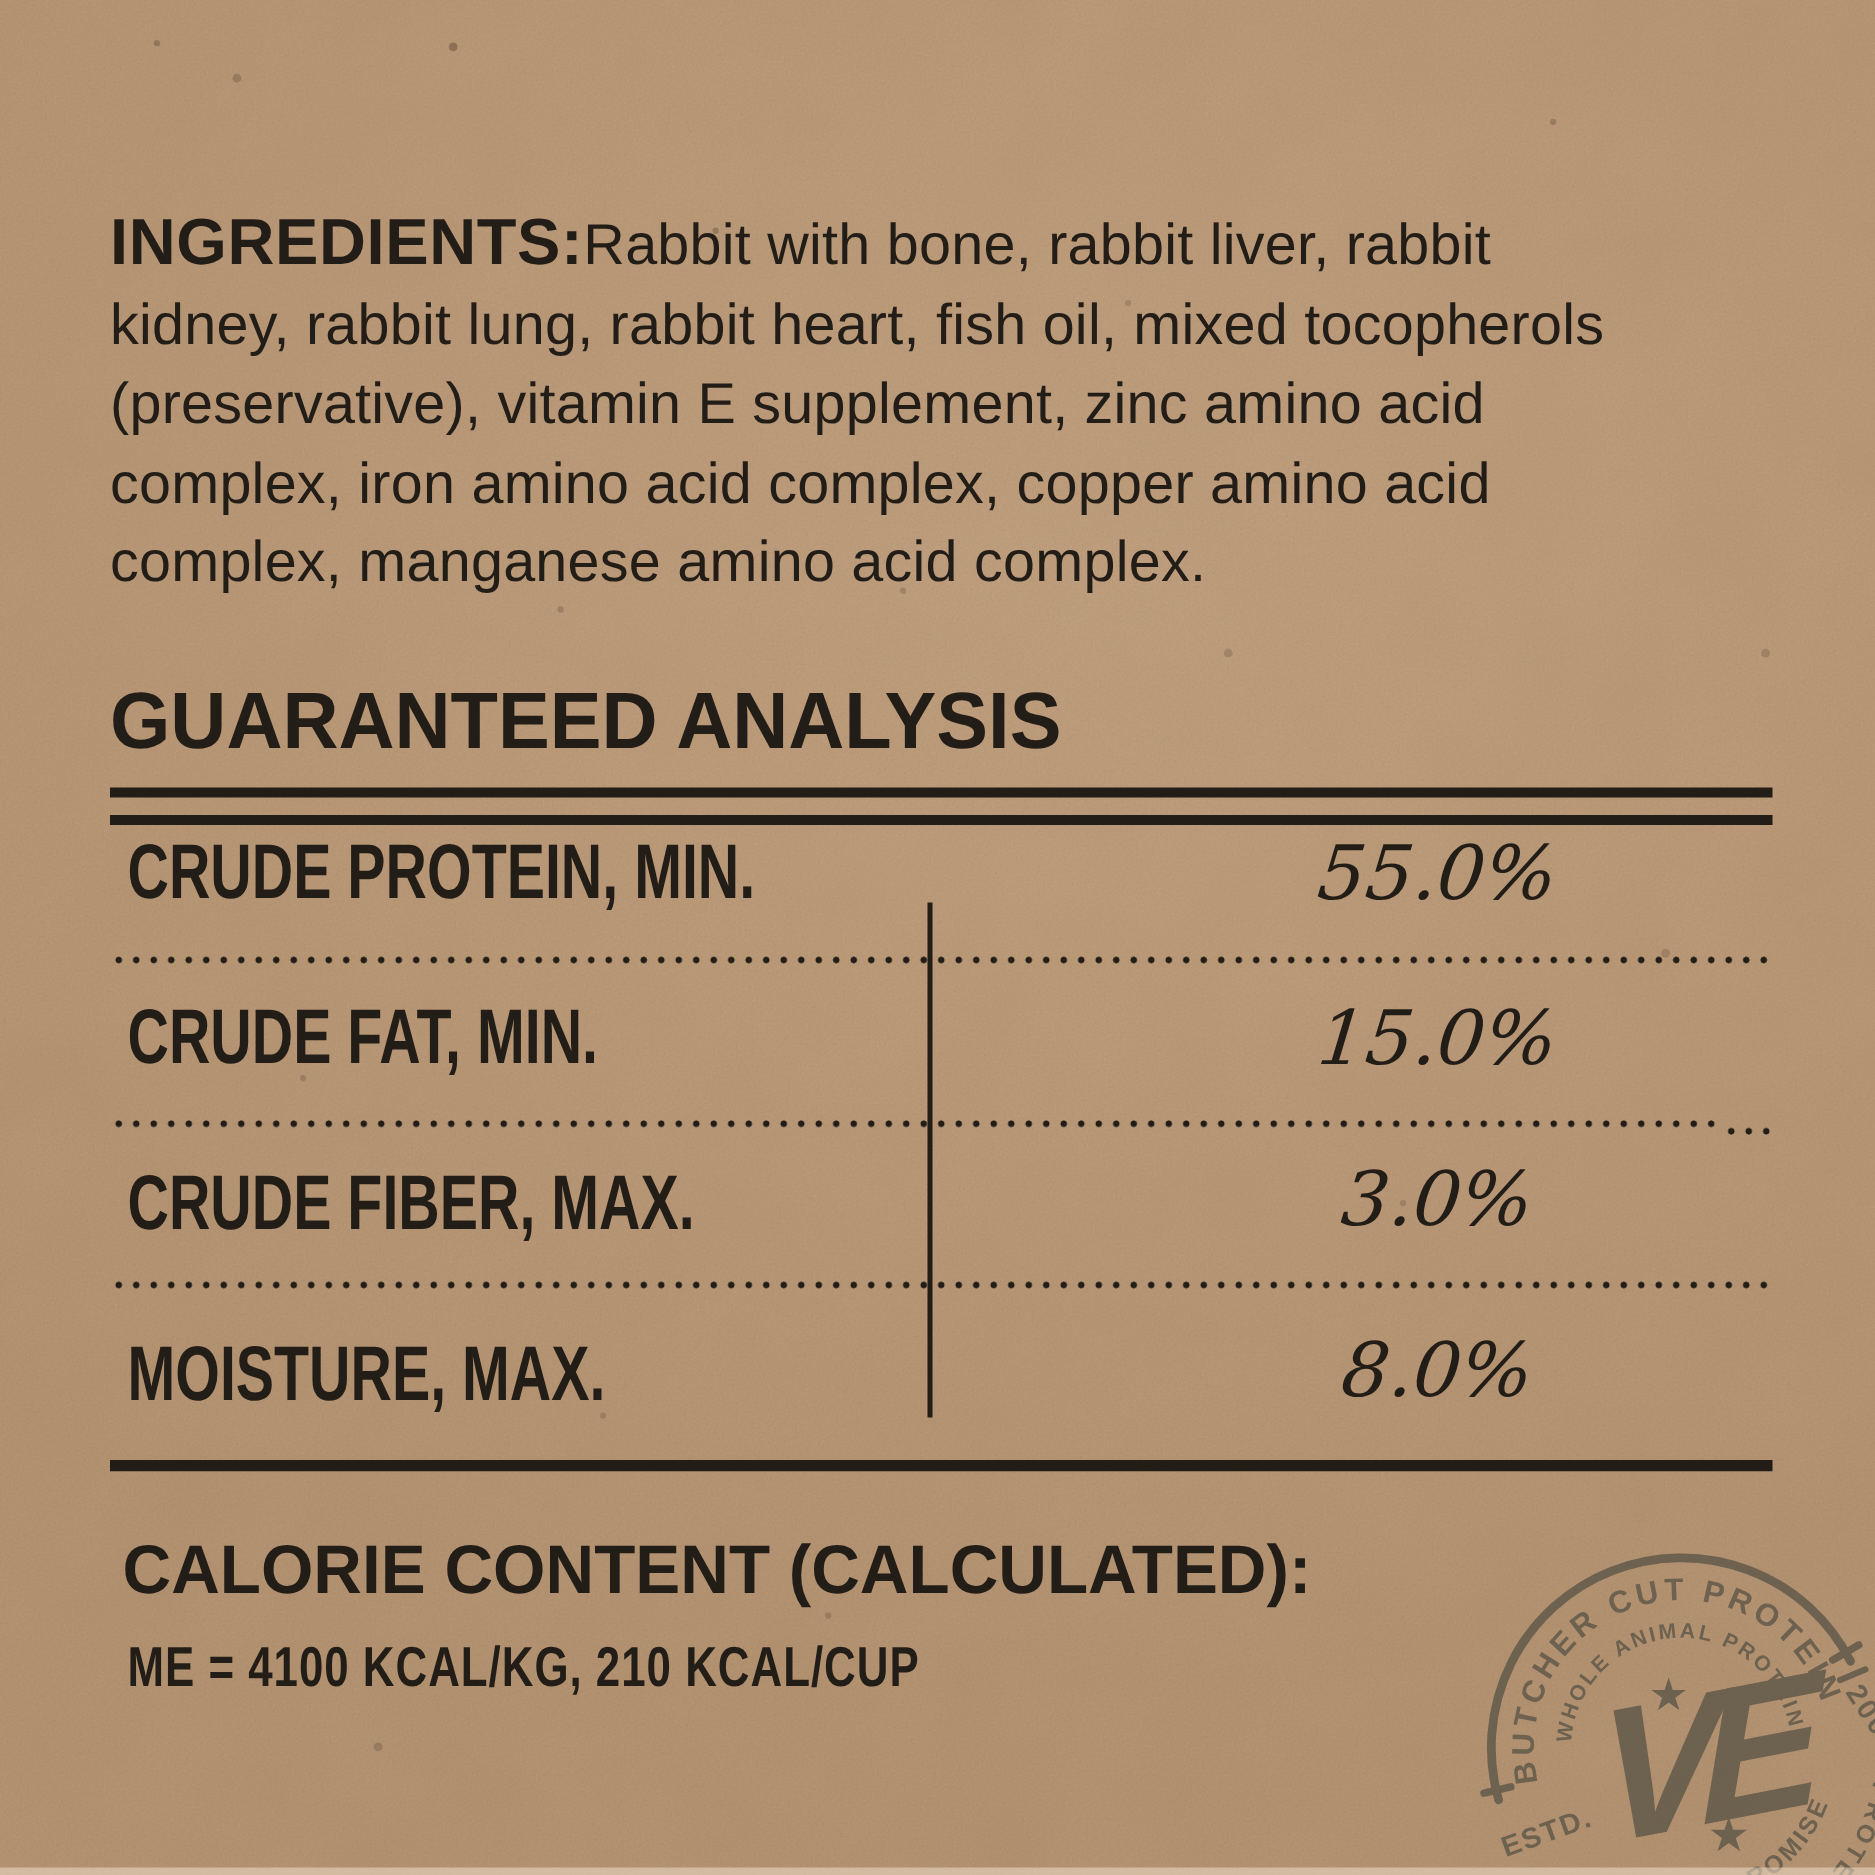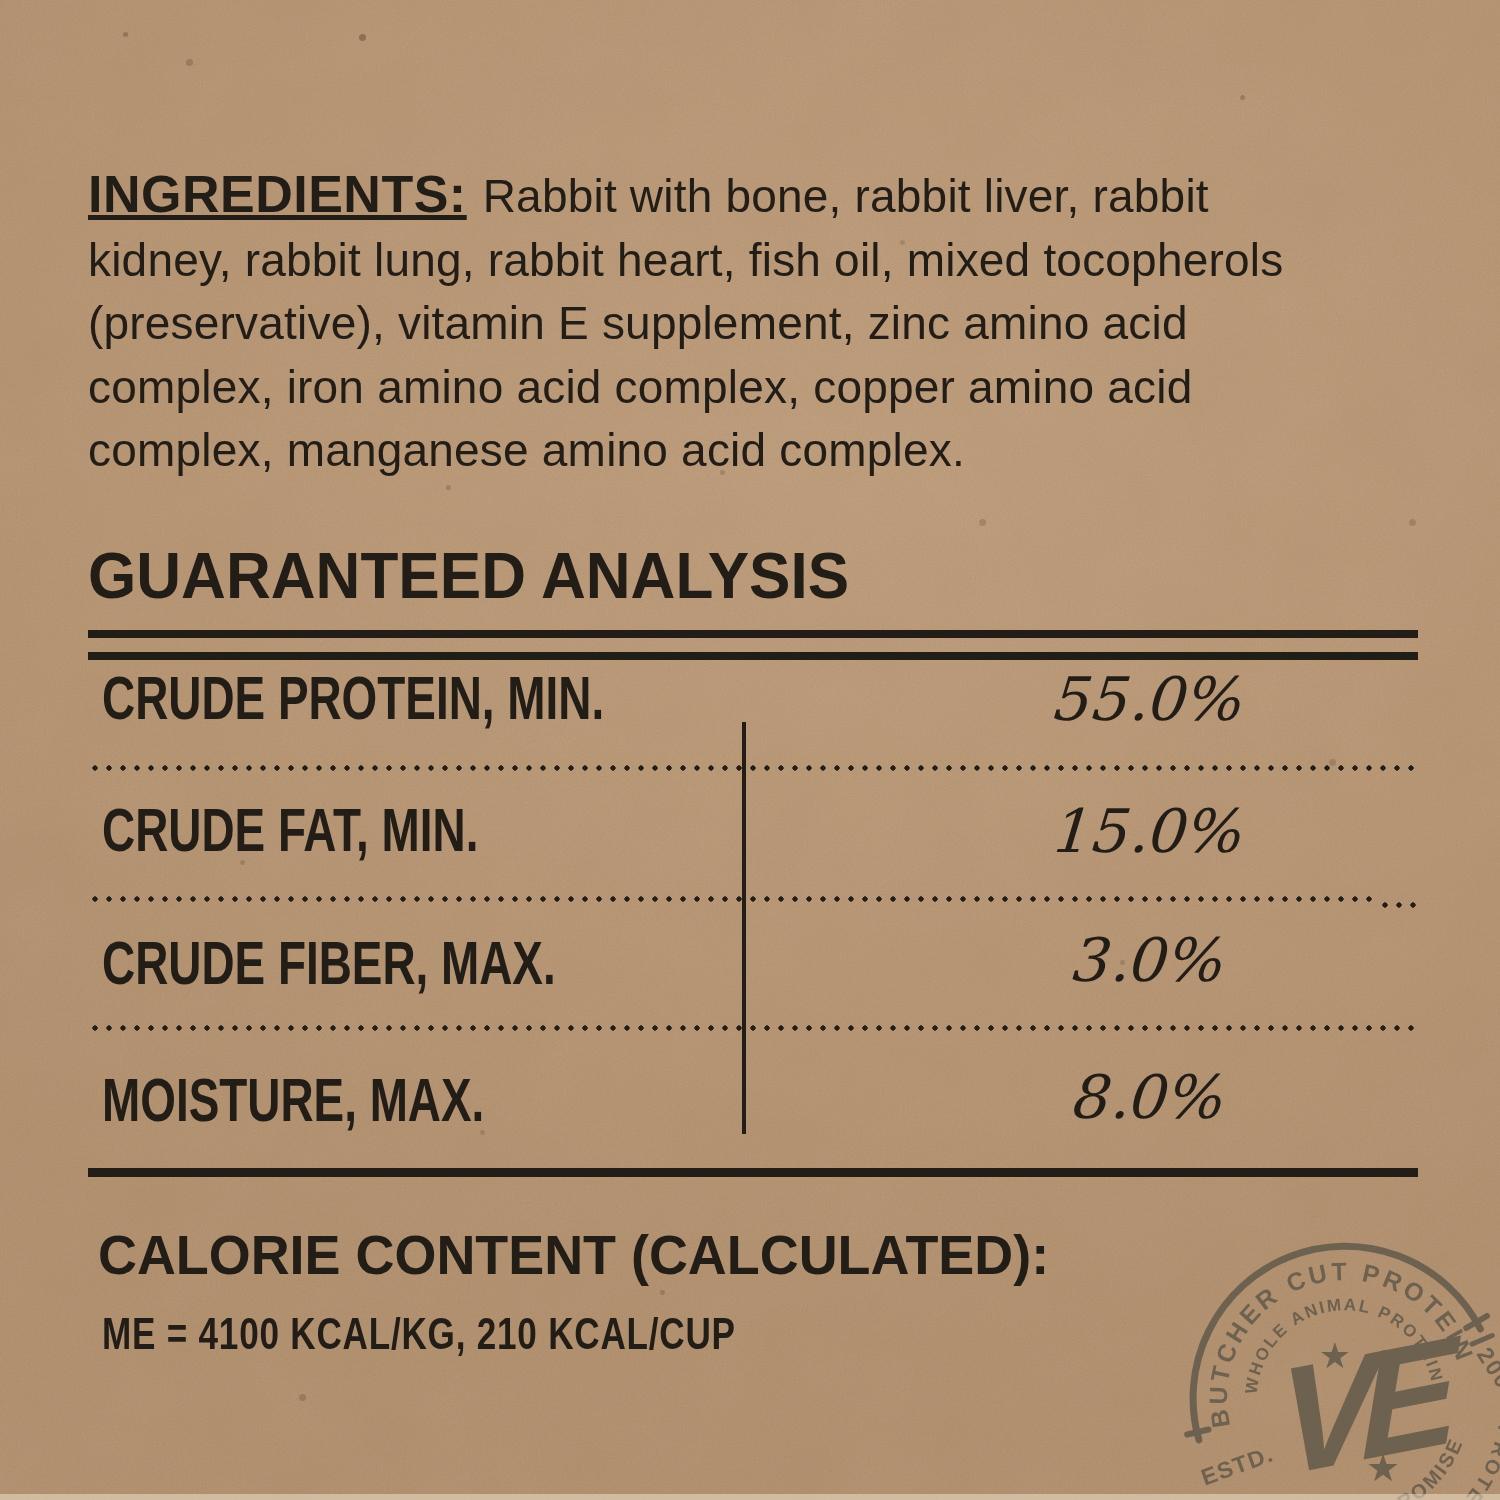--- a/index.html
+++ b/index.html
@@ -20,21 +20,21 @@
       446px 485px 0 0 rgba(104,84,62,.35), 980px 520px 0 1px rgba(104,84,62,.3),
       1240px 95px 0 0 rgba(104,84,62,.4), 720px 470px 0 0 rgba(104,84,62,.32),
       300px 1395px 0 1px rgba(104,84,62,.35), 660px 1290px 0 0 rgba(104,84,62,.35),
       1120px 960px 0 0 rgba(104,84,62,.3), 240px 860px 0 0 rgba(104,84,62,.32),
       1330px 760px 0 1px rgba(104,84,62,.3), 480px 1130px 0 0 rgba(104,84,62,.3),
       900px 240px 0 0 rgba(104,84,62,.28), 1410px 520px 0 1px rgba(104,84,62,.3);
   }
   .bottom-edge{left:0;top:1494px;width:1500px;height:6px;background:rgba(238,223,201,.55);}
   
   .ingredients{left:88px;top:117px;width:1420px;font-size:46px;line-height:63.5px;letter-spacing:.2px;}
-  .ing-label{font-weight:700;font-size:52px;letter-spacing:.5px;margin-right:16px;text-decoration:underline;}
+  .ing-label{font-weight:700;font-size:52px;letter-spacing:.5px;}
   .ing-text{white-space:pre-line;margin-top:40px;}
   
   .ga-title{left:88px;top:539px;font-size:64px;font-weight:700;letter-spacing:0px;white-space:nowrap;
     transform:scaleX(.97);transform-origin:left center;}
   .rule{left:88px;width:1330px;background:#221d17;}
   .rule-a{top:630px;height:8px;}
   .rule-b{top:652px;height:8px;}
   .rule-bottom{top:1168px;height:9px;}
   .dotted{height:6px;width:1330px;left:88px;
     background-image:radial-gradient(circle, #221d17 2.4px, rgba(34,29,23,0) 2.9px);

